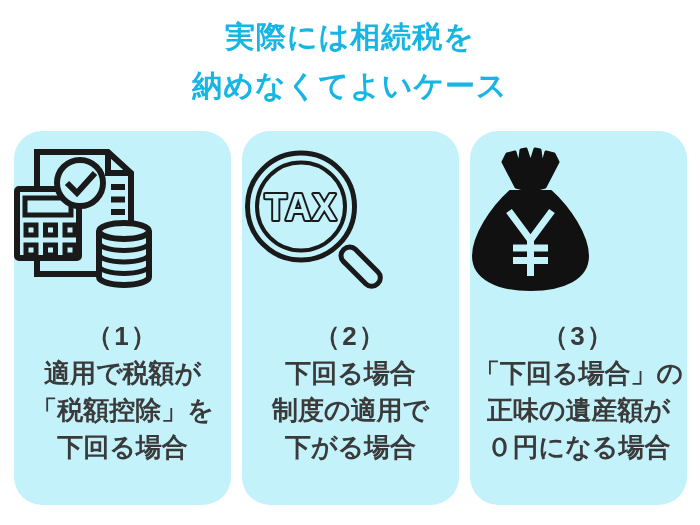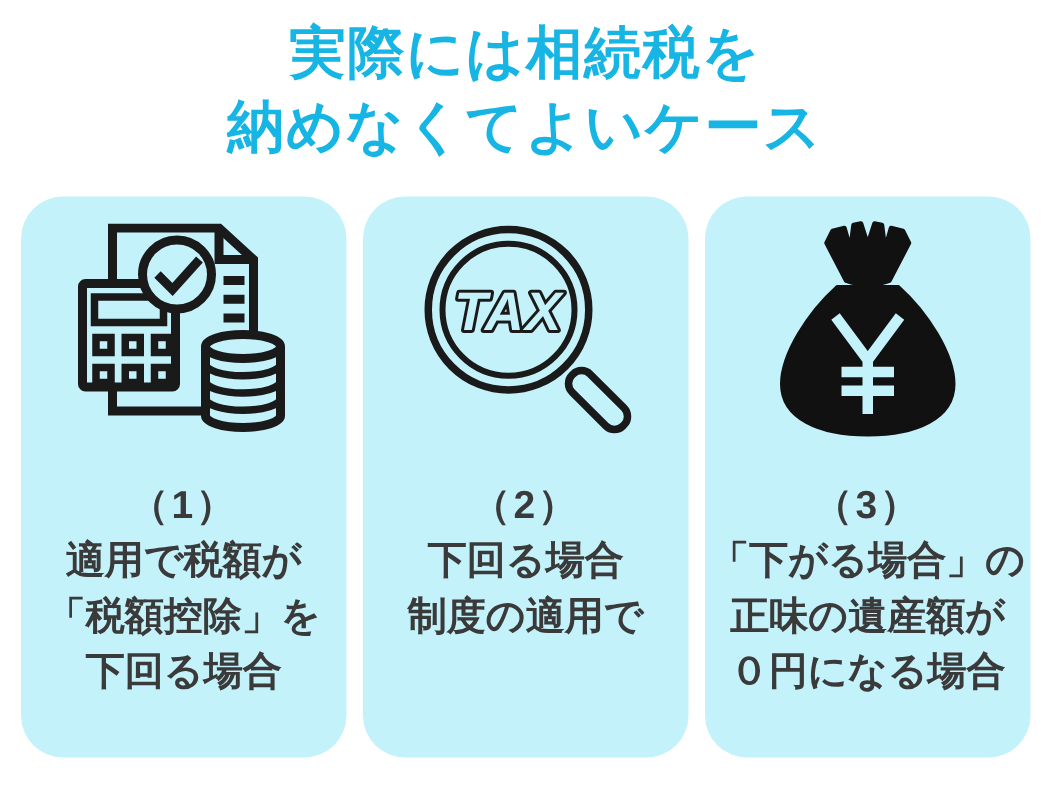--- a/index.html
+++ b/index.html
@@ -6,39 +6,39 @@
   html,body { background:#ffffff; }
   body {
     width:700px; height:525px;
     position:relative;
     overflow:hidden;
     font-family:"Liberation Sans","DejaVu Sans",sans-serif;
   }
   .title {
     position:absolute; top:12px; left:0; width:700px;
     text-align:center;
-    font-size:38px; line-height:49px; font-weight:700;
+    font-size:30px; line-height:49px; font-weight:700;
     letter-spacing:1px;
     color:#17B5E3;
   }
   .cards {
     position:absolute; top:131px; left:14px;
     width:673px; height:374px;
     display:flex; gap:11px;
   }
   .card {
     flex:1;
     background:#C4F2FB;
     border-radius:28px;
     text-align:center;
     overflow:hidden;
   }
   .icon-wrap {
     height:145px; margin-top:16px;
-    display:flex; justify-content:center; align-items:center;font-style:italic;
+    display:flex; align-items:center;
   }
   .icon-wrap svg { display:block; }
   .card-text {
     margin-top:26px;
     font-size:26px; line-height:37px; font-weight:700;
     color:#3A3A3A;
   }
   .card-num { letter-spacing:2px; }
 </style>
 </head>
@@ -92,33 +92,34 @@
           <circle cx="59" cy="57.5" r="53.5" fill="#C4F2FB" stroke="#1A1A1A" stroke-width="5"></circle>
           <circle cx="59" cy="57.5" r="44" fill="none" stroke="#1A1A1A" stroke-width="4"></circle>
           <rect x="-8.5" y="1" width="17" height="48" rx="8" transform="translate(101,100) rotate(-45)" fill="#C4F2FB" stroke="#1A1A1A" stroke-width="5"></rect>
           <text x="59" y="71" text-anchor="middle" font-size="36" font-weight="bold" letter-spacing="1" fill="#C4F2FB" stroke="#1A1A1A" stroke-width="4" paint-order="stroke" stroke-linejoin="round">TAX</text>
         </svg>
       </div>
       <div class="card-text">
         <div class="card-num">（2）</div>
         <div class="card-line">下回る場合</div>
         <div class="card-line">制度の適用で</div>
+        <div class="card-line">下がる場合</div>
       </div>
     </section>
 
     <section class="card">
       <div class="icon-wrap">
         <svg width="122" height="145" viewBox="0 0 122 145">
           <path d="M46,40 L33,15 L37,7 L45,5 L49,19 L51,3 L56,2 L60.5,16 L65,2 L70,3 L72,19 L76,5 L84,7 L88,15 L75,40 Q60.5,45 46,40 Z" fill="#111111" stroke="#111111" stroke-width="3" stroke-linejoin="round"></path>
           <path d="M40,44 L81,44 C100,61 118,89 118,109 C118,132 93,143 60.5,143 C28,143 3,132 3,109 C3,89 21,61 40,44 Z" fill="#111111" stroke="#111111" stroke-width="2" stroke-linejoin="round"></path>
           <path d="M39,64 L60.5,93 M82,64 L60.5,93 M60.5,90 V129 M43,101 H78 M43,113.5 H78" fill="none" stroke="#C4F2FB" stroke-width="7"></path>
         </svg>
       </div>
       <div class="card-text">
         <div class="card-num">（3）</div>
-        <div class="card-line">「下がる場合」の</div>
+        <div class="card-line">「下回る場合」の</div>
         <div class="card-line">正味の遺産額が</div>
         <div class="card-line">０円になる場合</div>
       </div>
     </section>
 
   </div>
 </div>
 
 </body></html>

